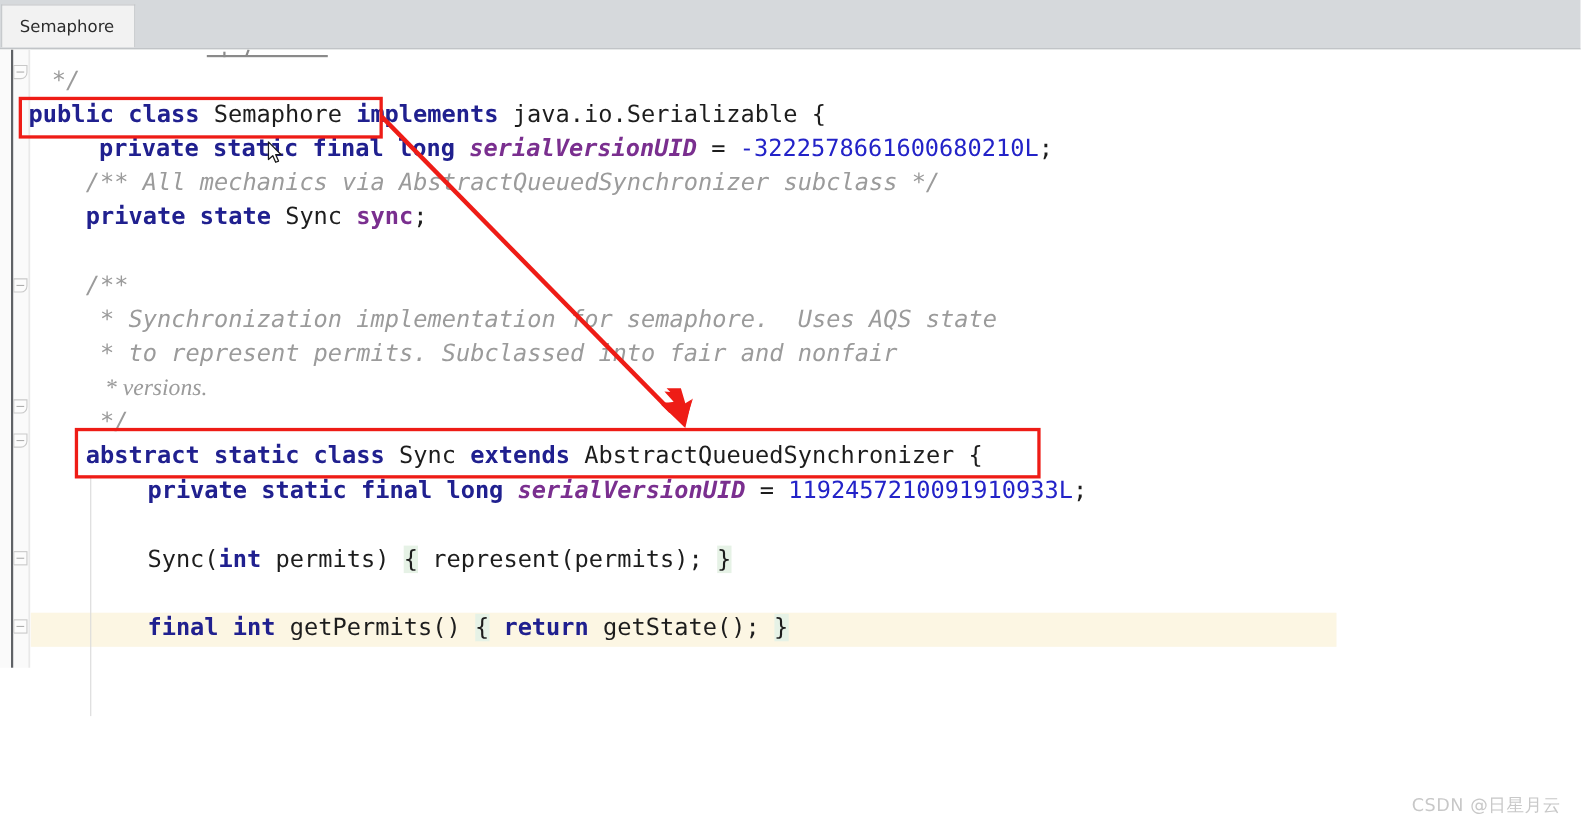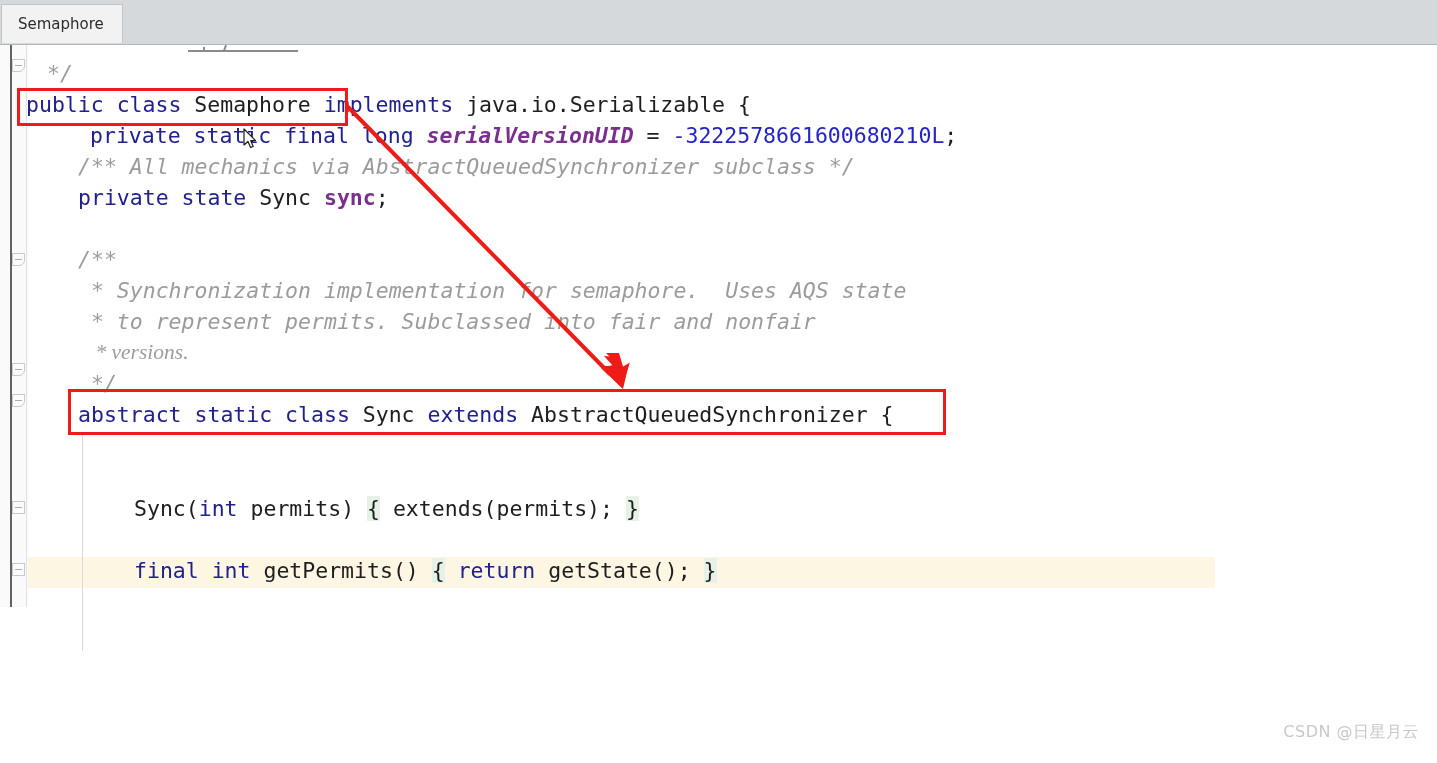--- a/index.html
+++ b/index.html
@@ -119,21 +119,21 @@
   
   .code {
     position: absolute;
     left: 0;
     font-family: "DejaVu Sans Mono", monospace;
     font-size: 21.5px;
     line-height: 31px;
     white-space: pre;
     color: #1d1d1d;
   }
-  .kw   { color: #20208f; font-weight: normal; }
+  .kw   { color: #20208f; font-weight: bold; }
   .ident{ color: #1d1d1d; }
   .field{ color: #7a2f8f; font-weight: bold; font-style: italic; }
   .fieldu { color: #7a2f8f; font-weight: bold; }
   .num  { color: #2323c8; }
   .cmt  { color: #9b9b9b; font-style: italic; }
   .brace-hl { background: #e6f2e6; }
 
   
   .redbox {
     position: absolute;
@@ -218,22 +218,23 @@
   <div class="code" style="left:78px; top:137px;"><span class="kw">private state</span><span> Sync </span><span class="fieldu">sync</span><span>;</span></div>
 
   <div class="code" style="left:78px; top:199px;"><span class="cmt">/**</span></div>
   <div class="code" style="left:78px; top:230px;"><span class="cmt"> * Synchronization implementation for semaphore.  Uses AQS state</span></div>
   <div class="code" style="left:78px; top:261px;"><span class="cmt"> * to represent permits. Subclassed into fair and nonfair</span></div>
   <div class="code" style="left:90px; top:292px;font-family:Liberation Serif, serif;"><span class="cmt"> * versions.</span></div>
   <div class="code" style="left:78px; top:323px;"><span class="cmt"> */</span></div>
 
   <div class="code" style="left:78px; top:354px;"><span class="kw">abstract static class</span><span> Sync </span><span class="kw">extends</span><span> AbstractQueuedSynchronizer {</span></div>
 
-
-  <div class="code" style="left:134px; top:448px;"><span>Sync(</span><span class="kw">int</span><span> permits) </span><span class="brace-hl">{</span><span> extends(permits); </span><span class="brace-hl">}</span></div>
+  <div class="code" style="left:134px; top:386px;"><span class="kw">private static final long</span><span> </span><span class="field">serialVersionUID</span><span> = </span><span class="num">1192457210091910933L</span><span>;</span></div>
+
+  <div class="code" style="left:134px; top:448px;"><span>Sync(</span><span class="kw">int</span><span> permits) </span><span class="brace-hl">{</span><span> represent(permits); </span><span class="brace-hl">}</span></div>
 
   <div class="code" style="left:134px; top:510px;"><span class="kw">final int</span><span> getPermits() </span><span class="brace-hl">{</span><span> </span><span class="kw">return</span><span> getState(); </span><span class="brace-hl">}</span></div>
 
 </div>
 
 <div class="redbox" style="left:17px; top:88px; width:331px; height:38px;"></div>
 <div class="redbox" style="left:68px; top:389px; width:878px; height:46px;"></div>
 
 <svg id="annot-svg">
   <line x1="347" y1="106" x2="610" y2="374" stroke="#ee1c16" stroke-width="4"></line>

